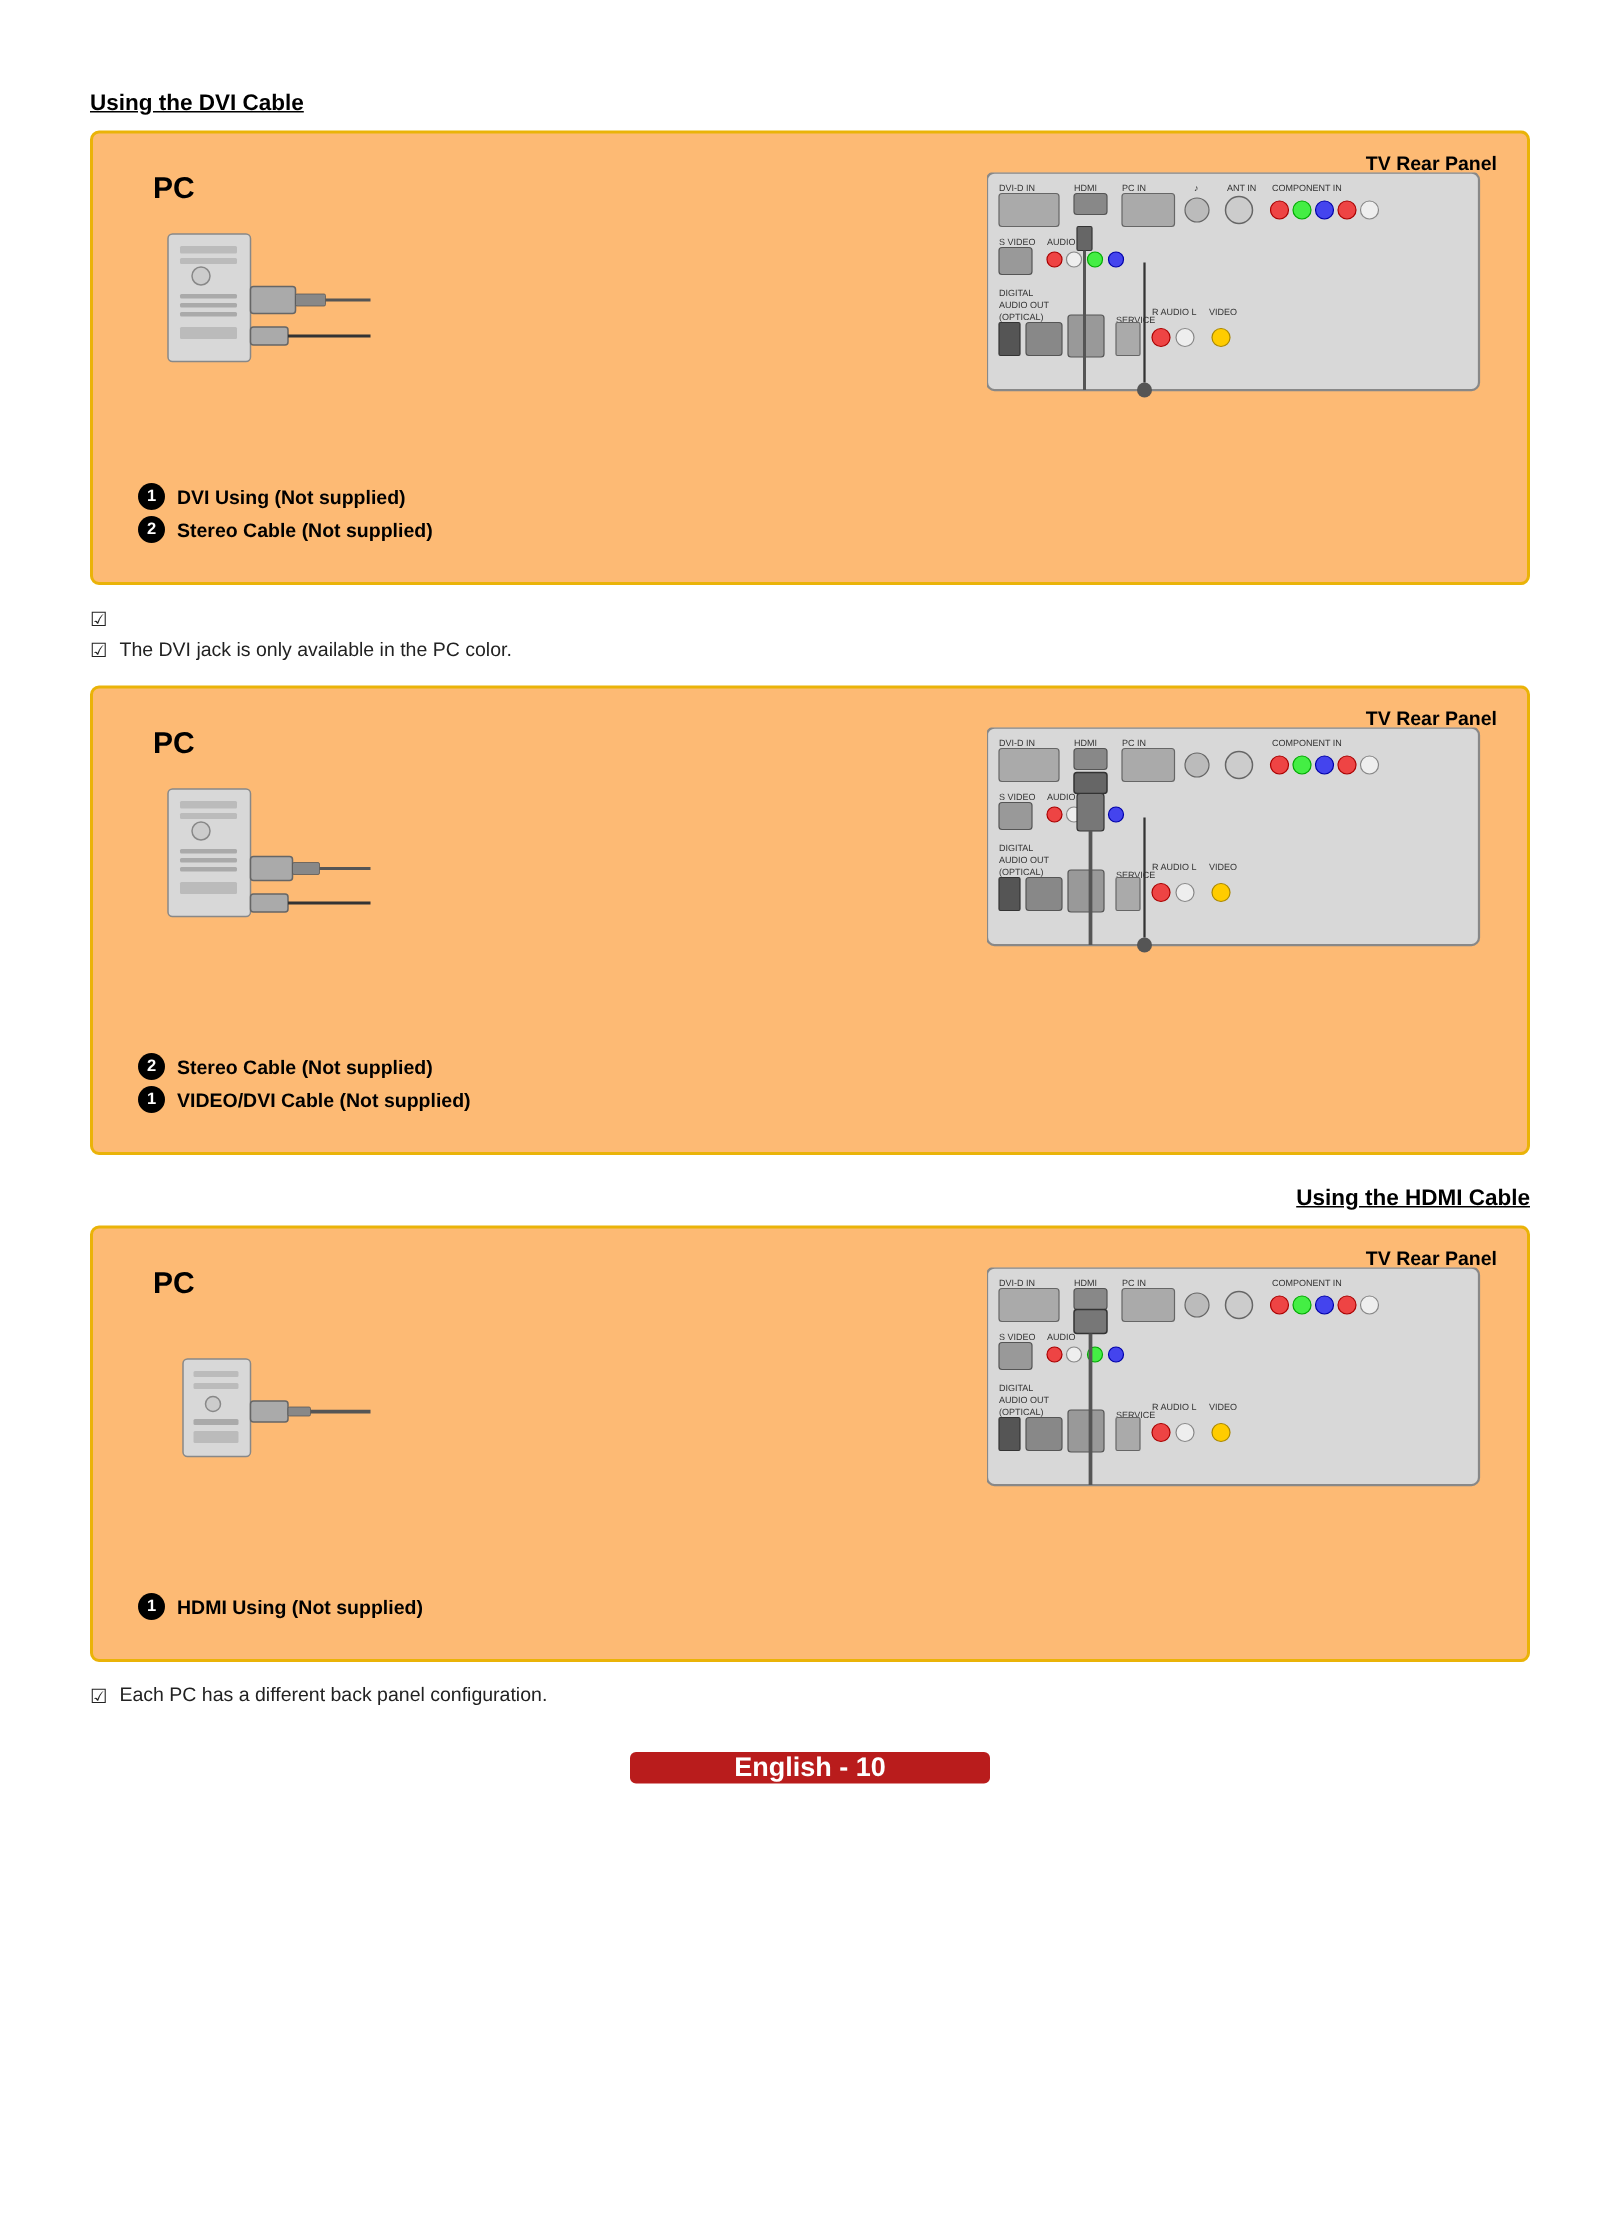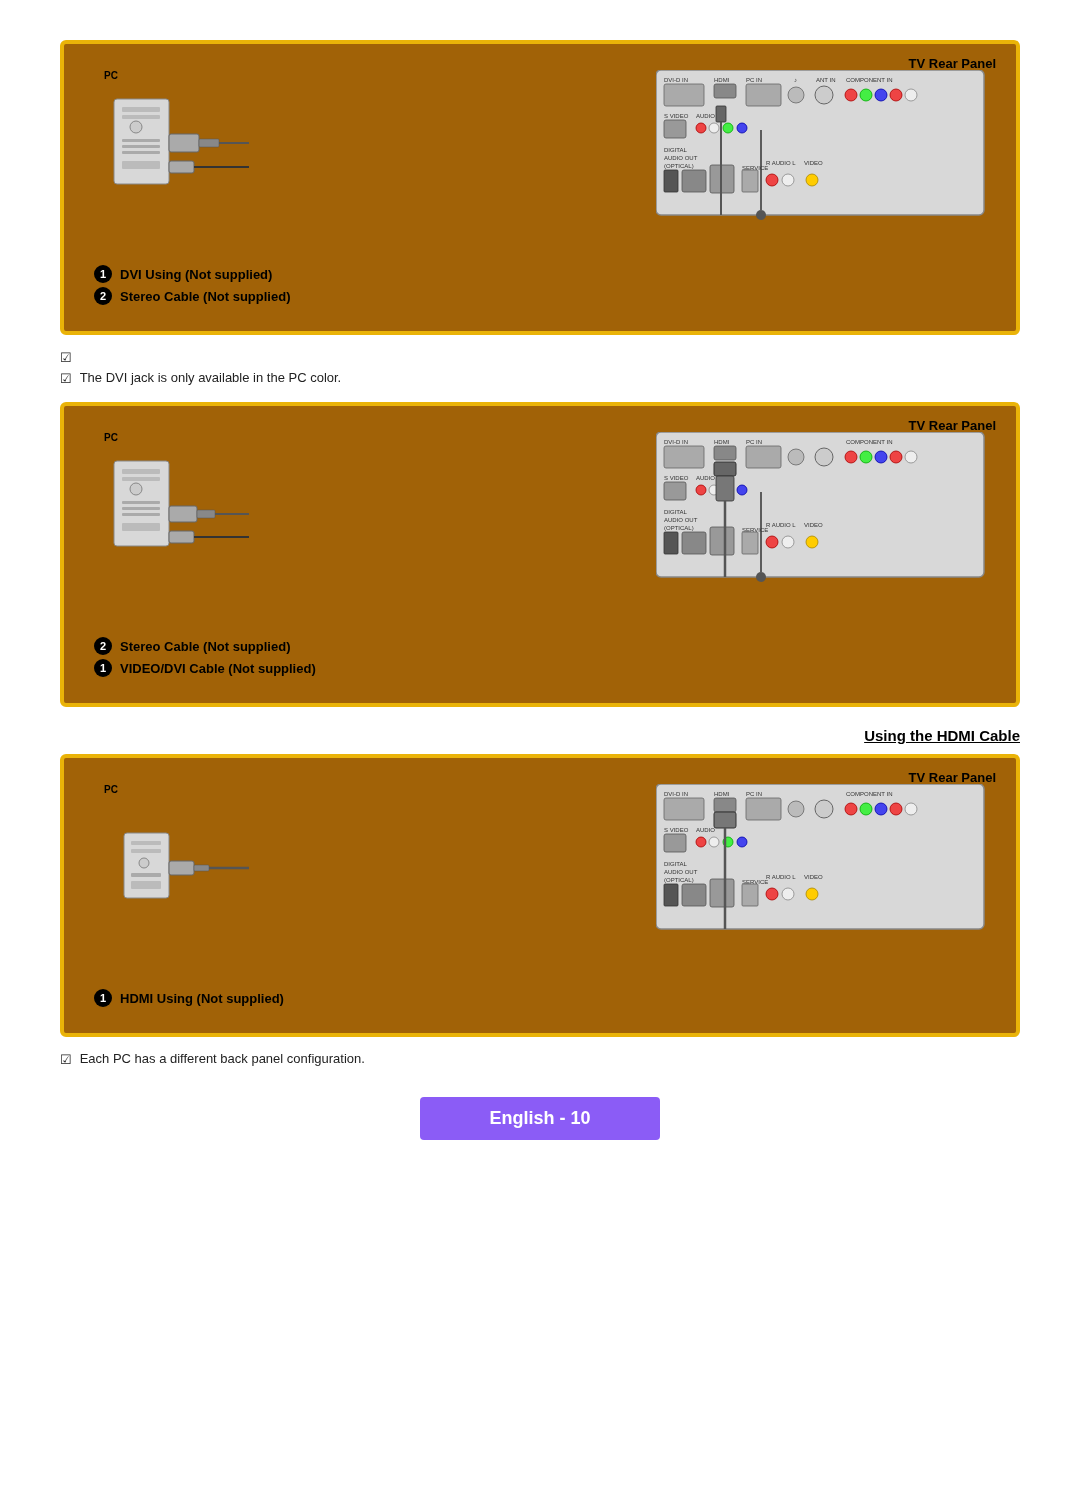--- a/index.html
+++ b/index.html
@@ -15,40 +15,40 @@
 
     .section-title {
       font-weight: bold;
       font-size: 15px;
       text-decoration: underline;
       margin-bottom: 10px;
       margin-top: 20px;
     }
 
     .diagram-box {
-      border: 4px solid #eab308;
+      border: 2px solid #eab308;
       border-radius: 6px;
       padding: 16px 20px 16px 20px;
       margin-bottom: 14px;
       position: relative;
-      background: #a16207;
+      background: #fdba74;
       min-height: 220px;
     }
 
     .diagram-label {
       font-weight: bold;
       font-size: 13px;
       position: absolute;
       top: 12px;
       right: 20px;
     }
 
     .pc-label {
       font-weight: bold;
-      font-size: 10px;
+      font-size: 20px;
       margin-bottom: 8px;
       margin-left: 10px;
     }
 
     .cable-labels {
       margin-top: 10px;
     }
 
     .cable-label-row {
       display: flex;
@@ -82,26 +82,26 @@
       color: #222;
     }
 
     .note-icon {
       font-size: 13px;
       flex-shrink: 0;
       margin-top: 1px;
     }
 
     .footer-bar {
-      background: #8b5cf6;
+      background: #b91c1c;
       color: #fff;
       text-align: center;
       font-size: 18px;
       font-weight: bold;
-      padding: 11px 0;
+      padding: 0 0;
       margin-top: 30px;
       border-radius: 4px;
       width: 240px;
       margin-left: auto;
       margin-right: auto;
     }
 
     .diagram-content {
       display: flex;
       width: 100%;
@@ -125,20 +125,21 @@
     }
 
     .bottom-labels {
       padding: 6px 10px 6px 10px;
     }
   </style>
 </head>
 <body>
 
 <div>
+  <div class="section-title">Using the DVI Cable</div>
 
   <div class="diagram-box">
     <div class="diagram-label">TV Rear Panel</div>
 
     <div class="diagram-content">
       <div class="left-pc-area">
         <div class="pc-label">PC</div>
 
         <svg width="160" height="150">
 

